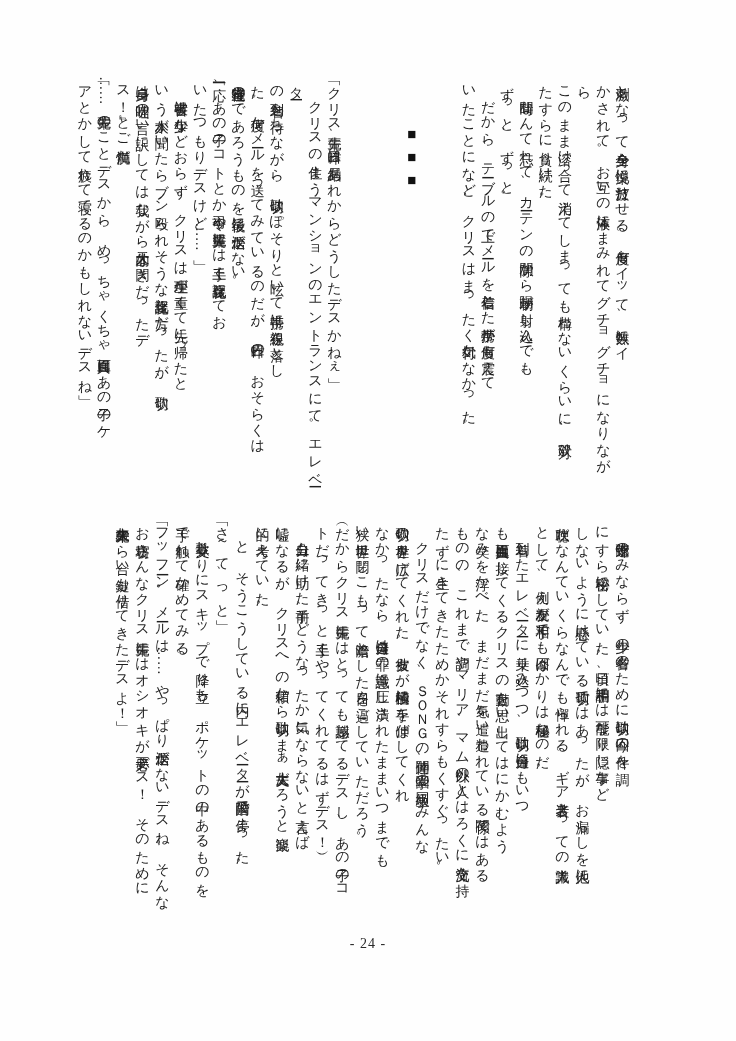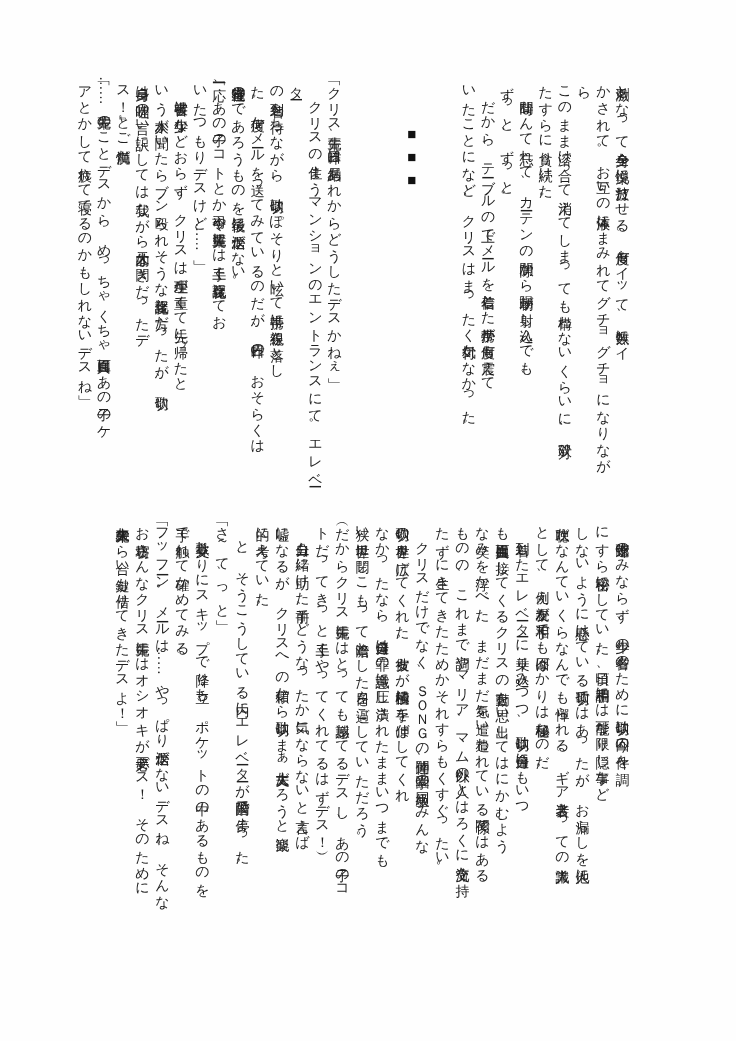--- a/index.html
+++ b/index.html
@@ -115,13 +115,14 @@
       <div class="vline">嘘になるが、クリスへの信頼から切歌はまぁ大丈夫だろうと楽観</div>
       <div class="vline">的に考えていた。</div>
       <div class="vline">　と、そうこうしている内にエレベーターが目的階で停まった。</div>
       <div class="vline">「さ～て、っと」</div>
       <div class="vline">　鼻歌交じりにスキップで降り立ち、ポケットの中のあるものを</div>
       <div class="vline">手で触れて確かめてみる。</div>
       <div class="vline">「フッフーン。メールは……やっぱり返信がないデスね。そんな</div>
       <div class="vline">お寝坊さんなクリス先輩にはオシオキが必要デス！　そのために</div>
       <div class="vline">未来先輩から合い鍵も借りてきたデスよ！」</div>
     </div>
+  <div class="pagenum">- 24 -</div>
 </div>
 
 </body></html>

